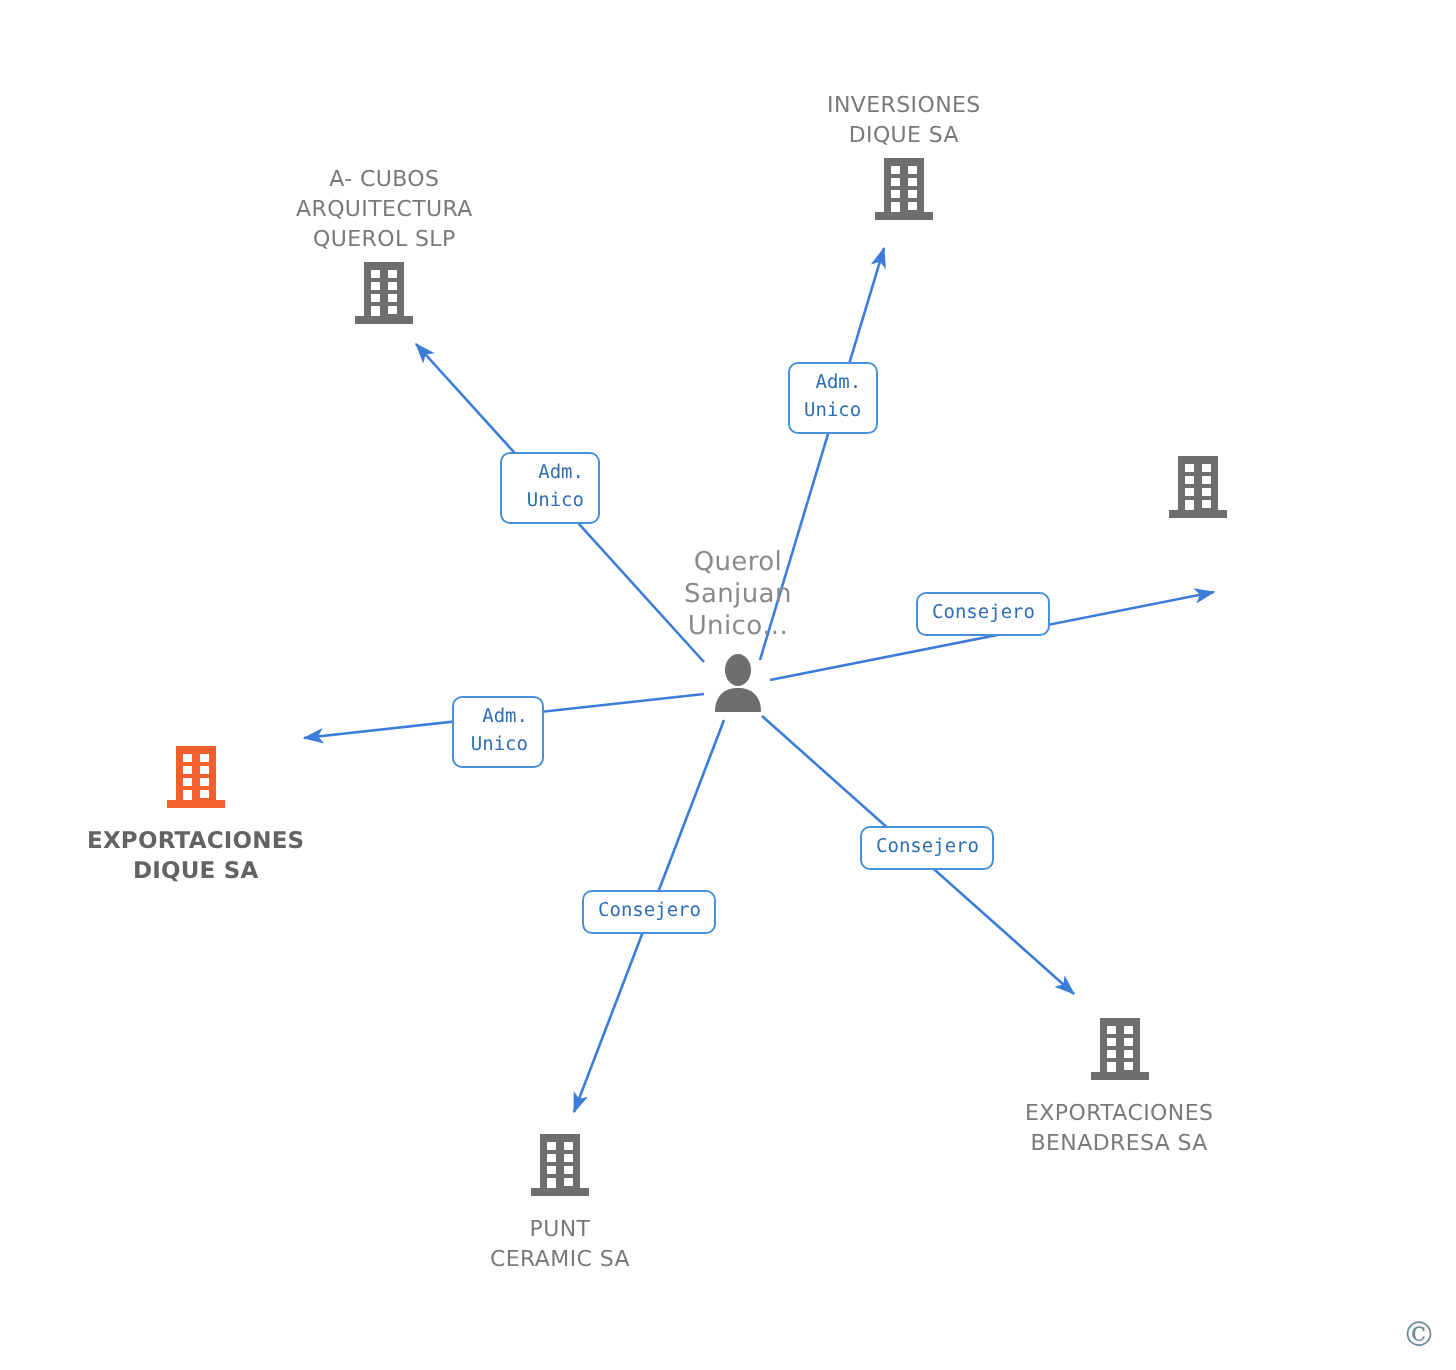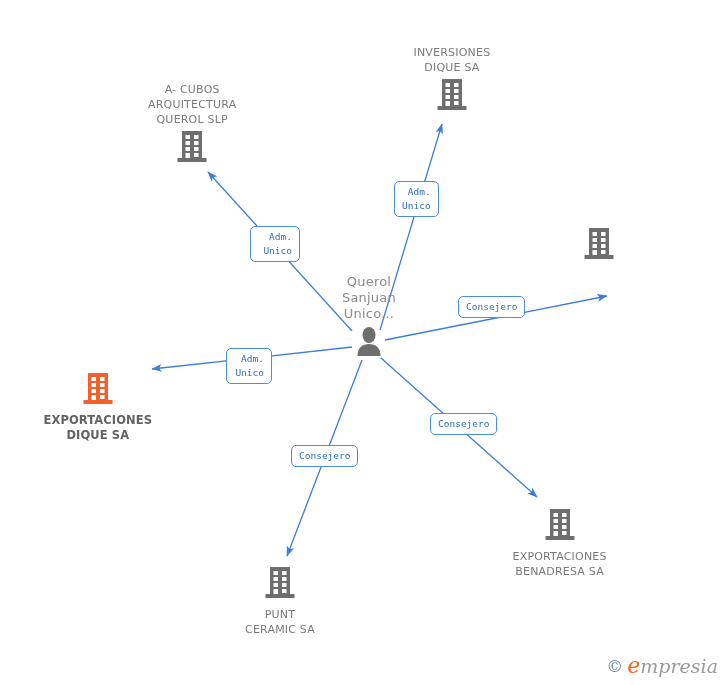--- a/index.html
+++ b/index.html
@@ -206,16 +206,15 @@
 Unico...</span>
         <span class="icon"><svg width="28" height="30" viewBox="0 0 28 30">
             <ellipse cx="14" cy="9" rx="6.5" ry="8" fill="#6e6e6e"></ellipse>
             <path d="M2.5,30 C2.5,21.5 7.5,18 14,18 C20.5,18 25.5,21.5 25.5,30 Z" fill="#6e6e6e"></path>
           </svg></span>
       </div>
     </div>
 
   <div class="watermark">
     <span class="c">©</span>
-    <span class="brand"><span class="e">e</span><span>mpresia</span></span>
   </div>
 
 </div>
 
 </body></html>

